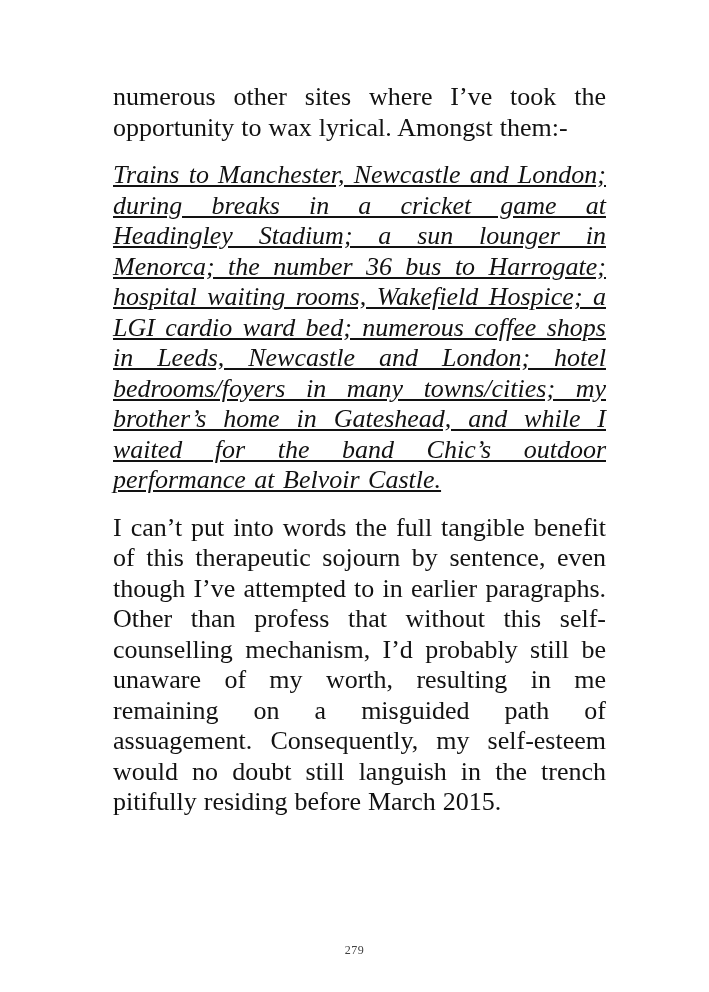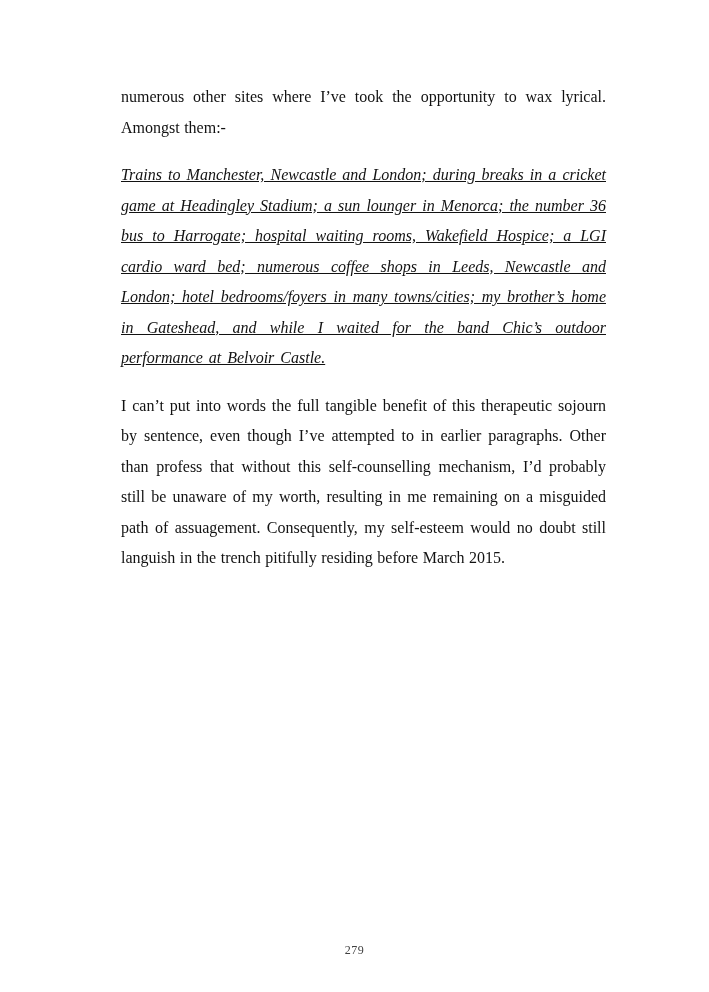--- a/index.html
+++ b/index.html
@@ -23,22 +23,22 @@
     height: 992px;
     background: #ffffff;
   }
   .text-block {
     position: absolute;
     top: 82px;
     left: 105px;
     width: 501px;
   }
   .para {
-    margin: 0 0 17px 16px;
-    font-size: 16px;
+    margin: 0 0 17px 8px;
+    font-size: 26px;
     line-height: 30.5px;
     text-align: justify;
     text-justify: inter-word;
     word-spacing: 0.5px;
   }
   .para.italic {
     font-style: italic;
     word-spacing: 2px;
     text-decoration: underline;
   }

